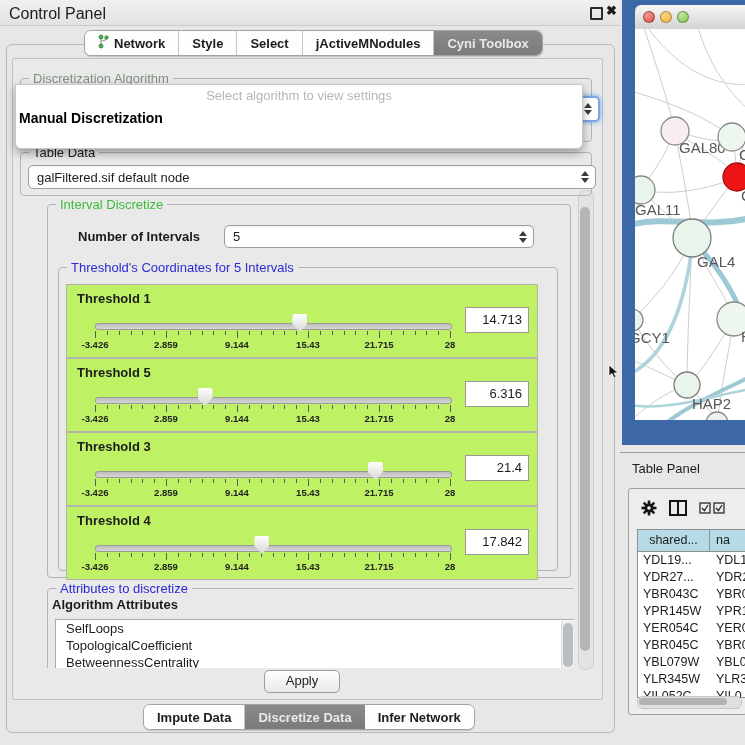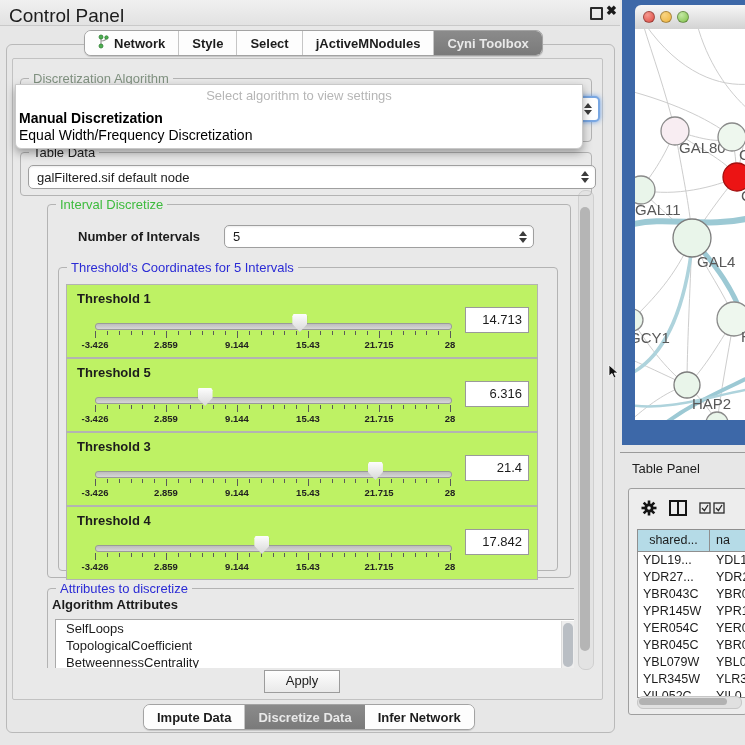--- a/index.html
+++ b/index.html
@@ -2,21 +2,21 @@
 <html style="--green: #3dbb3d; --blue: #2b2bd5; --frameblue: #3d68a8; --hdrblue: #b5dbe7; --nodered: #ec1414; --seltab: #7d7d7d;"><head>
 <meta charset="utf-8">
 <style>
   html,body{margin:0;padding:0;background:#e7e7e7;}
   .stage{position:relative;width:745px;height:745px;overflow:hidden;
          font-family:"Liberation Sans",sans-serif;color:#1c1c1c;background:#e7e7e7;}
   .abs{position:absolute;}
   
   .cp-titlebar{left:0;top:0;width:620px;height:25px;background:linear-gradient(#f0f0f0,#e2e2e2);
                border-bottom:1px solid #c9c9c9;}
-  .cp-title{left:9px;top:5px;font-size:19px;}
+  .cp-title{left:9px;top:5px;font-size:16px;}
   .float-ic{left:590px;top:7px;width:9px;height:9px;border:2px solid #2a2a2a;border-radius:1px;}
   .close-ic{left:606px;top:3px;font-size:13px;font-weight:bold;color:#1a1a1a;}
   .cp-outer{left:6px;top:44px;width:607px;height:687px;border:1px solid #b9b9b9;border-radius:6px;background:#e7e7e7;}
   .cp-inner{left:12px;top:58px;width:589px;height:640px;border:1px solid #c2c2c2;border-radius:2px;background:#e9e9e9;}
   
   .seg-bar{display:flex;align-items:stretch;background:#fdfdfd;border:1px solid #a3a3a3;border-radius:7px;
            overflow:hidden;height:24px;box-shadow:0 1px 1px rgba(0,0,0,.15);}
   .seg{display:flex;align-items:center;gap:5px;padding:0 13px;font-size:13px;font-weight:bold;color:#1c1c1c;
        border-right:1px solid #c6c6c6;background:#fdfdfd;cursor:default;}
   .seg:last-child{border-right:none;}
@@ -62,21 +62,21 @@
   .tick.major{height:7px;}
   .lblrow{position:absolute;left:28px;top:54px;width:355px;height:12px;}
   .alabel{position:absolute;transform:translateX(-50%);font-size:9.5px;font-weight:bold;color:#222;white-space:nowrap;}
   .vfield{position:absolute;left:398px;top:22px;width:56px;height:24px;background:#fff;border:1px solid #9a9a9a;
           font-size:13px;text-align:right;padding-right:6px;line-height:24px;}
   
   .attr-list{position:absolute;left:7px;top:30px;width:520px;height:56px;background:#fff;border:1px solid #aaa;overflow:hidden;}
   .attr-item{font-size:13px;padding:1px 0 1px 10px;white-space:nowrap;}
   .attr-scroll{position:absolute;right:1px;top:1px;width:13px;height:54px;background:#eee;border-left:1px solid #ddd;}
   .attr-thumb{position:absolute;left:1px;top:2px;width:10px;height:44px;background:#b9bec4;border-radius:5px;}
-  .btn{background:linear-gradient(#fefefe,#e9e9e9);border:1px solid #9c9c9c;border-radius:0;
+  .btn{background:linear-gradient(#fefefe,#e9e9e9);border:1px solid #9c9c9c;border-radius:5px;
        font-size:13px;text-align:center;line-height:20px;}
   
   .net-window{left:622px;top:0;width:123px;height:445px;background:var(--frameblue);}
   .net-titlebar{position:absolute;left:13px;top:5px;right:0;height:24px;
                 background:linear-gradient(#f7f7f7,#d3d3d3);border-radius:6px 0 0 0;border-bottom:1px solid #9a9a9a;}
   .light{position:absolute;top:6px;width:12px;height:12px;border-radius:50%;border:1px solid rgba(0,0,0,.3);box-sizing:border-box;}
   .net-canvas{position:absolute;left:13px;top:29px;width:110px;height:391px;background:#fff;overflow:hidden;}
   
   .tp-title{left:620px;top:452px;width:125px;height:30px;background:#e7e7e7;border-top:1px solid #9a9a9a;}
   .tp-title span{position:absolute;left:12px;top:8px;font-size:13px;}
@@ -140,21 +140,20 @@
   <div class="abs group" style="left:20px;top:78px;width:570px;height:62px;">
     <span class="group-title gt-gray">Discretization Algorithm</span>
     <div class="combo focus-ring" style="position:absolute;left:7px;top:17px;width:552px;height:22px;">
       <div class="spinner"></div>
     </div>
   </div>
 
   <div class="abs popup">
     <div class="popup-prompt lbl">Select algorithm to view settings</div>
     <div class="popup-item b" style="top:25px;">Manual Discretization</div>
-    <div class="popup-item" style="top:42px;">Equal Width/Frequency Discretization</div>
   </div>
 
   <div class="abs group" style="left:20px;top:152px;width:570px;height:42px;z-index:5;">
     <span class="group-title">Table Data</span>
     <div class="combo" style="position:absolute;left:7px;top:12px;width:550px;height:22px;">
       <span class="lbl">galFiltered.sif default node</span>
       <div class="spinner"></div>
     </div>
   </div>
 

